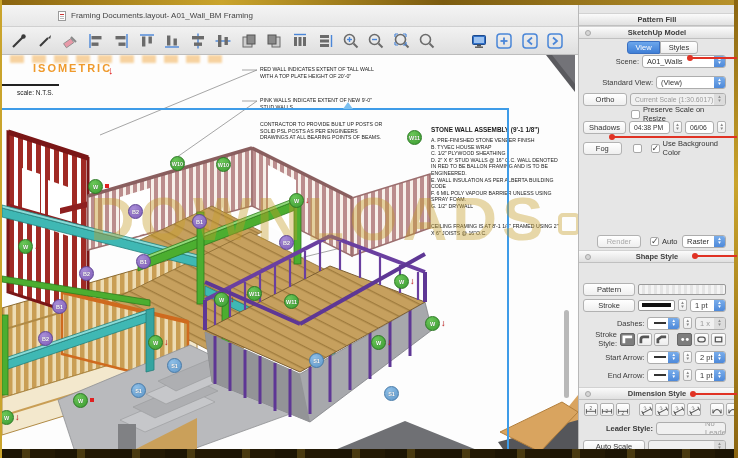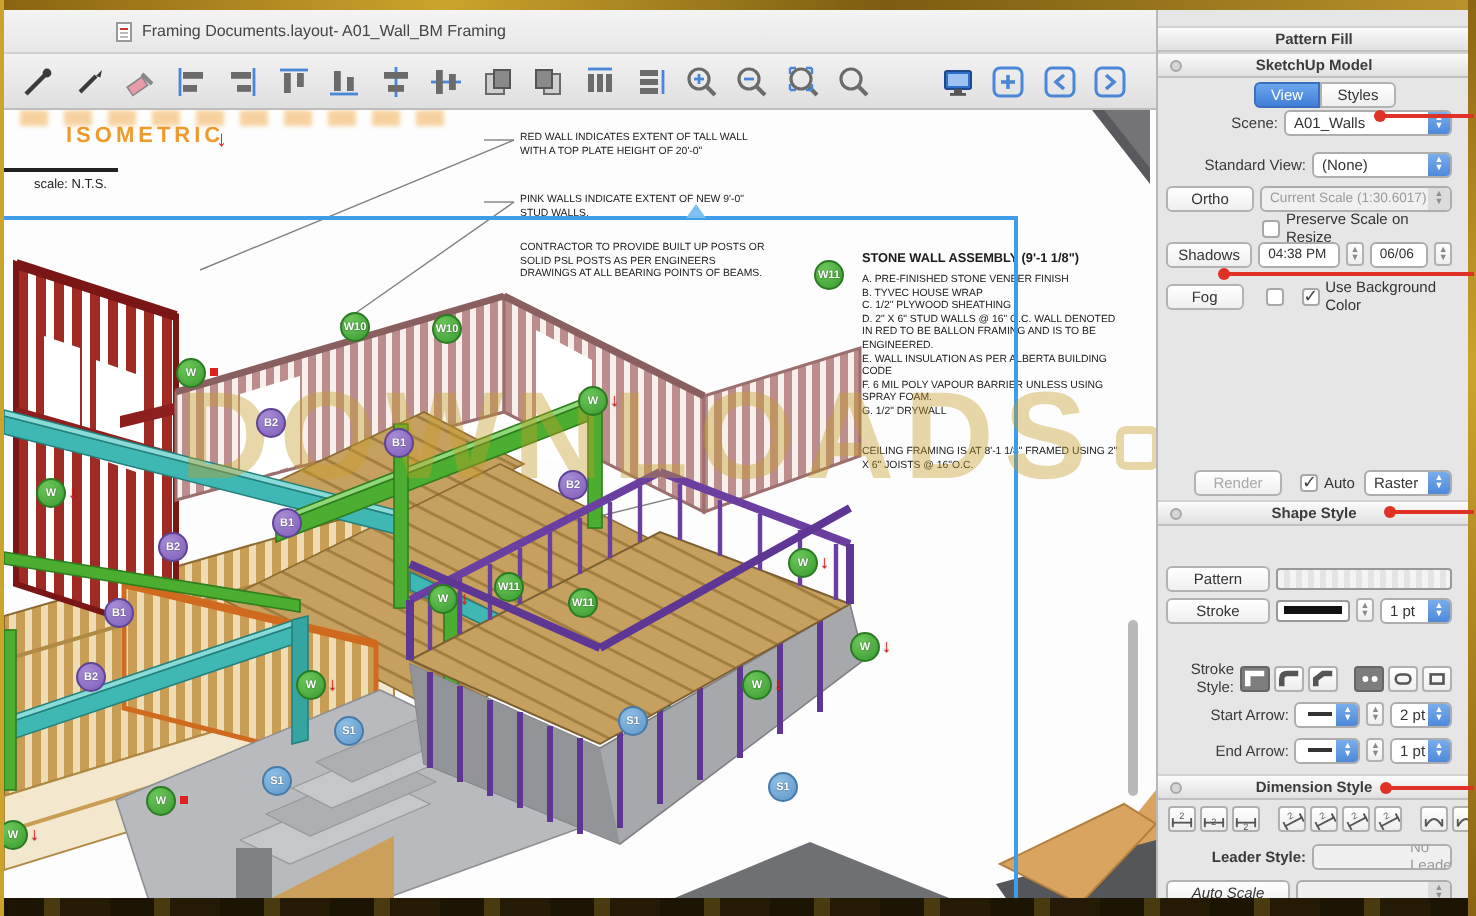--- a/index.html
+++ b/index.html
@@ -478,21 +478,21 @@
       <span class="plabel" style="width:56px;">Scene:</span>
       <span class="dd" style="flex:1;">
         <span>A01_Walls</span>
         <span class="step">▲<br>▼</span>
       </span>
     </div>
 
     <div class="prow" style="left:4px; top:75px; right:8px;">
       <span class="plabel" style="width:70px;">Standard View:</span>
       <span class="dd" style="flex:1;">
-        <span>(None)</span>
+        <span>(View)</span>
         <span class="step">▲<br>▼</span>
       </span>
     </div>
 
     <div class="prow" style="left:4px; top:92px; right:8px;">
       <span class="btn" style="width:44px;">Ortho</span>
       <span class="dd disabled" style="flex:1; font-size:6.8px;">
         <span>Current Scale (1:30.6017)</span>
         <span class="step">▲<br>▼</span>
       </span>
@@ -545,20 +545,32 @@
       <span class="btn" style="width:52px;">Stroke</span>
       <span class="well stroke-well" style="max-width:48px;">
           <span class="stroke-bar"></span>
         </span>
       <span class="mini-step">▲<br>▼</span>
       <span class="dd" style="width:36px;">
         <span>1 pt</span>
         <span class="step">▲<br>▼</span>
       </span>
     </div>
+    <div class="prow" style="left:4px; top:316px; right:8px;">
+      <span class="plabel" style="width:64px;">Dashes:</span>
+      <span class="dd" style="width:34px;">
+        <span class="dash-line"></span>
+          <span class="step">▲<br>▼</span>
+      </span>
+      <span class="mini-step">▲<br>▼</span>
+      <span class="dd disabled" style="width:32px;">
+        <span>1 x</span>
+        <span class="step">▲<br>▼</span>
+      </span>
+    </div>
     <div class="prow" style="left:4px; top:332px; right:8px;">
       <span class="plabel" style="width:64px;">Stroke Style:</span>
       <span id="stroke-style-btns" style="display:flex; gap:2px;">
           <span class="mini-btn sel">
             <svg viewBox="0 0 13 12">
               <path d="M2,10 V3 H11" fill="none" stroke="#fff" stroke-width="3"></path>
             </svg>
           </span>
           <span class="mini-btn">
             <svg viewBox="0 0 13 12">
@@ -699,21 +711,21 @@
           </span>
         </span>
     </div>
     <div class="prow" style="left:4px; top:421px; right:8px;">
       <span class="plabel" style="width:70px; font-weight:bold;">Leader Style:</span>
       <span class="dd disabled" style="flex:1;padding-left:48px;">
         <span>No Leader</span>
         <span class="step">▲<br>▼</span>
       </span>
     </div>
-    <div class="prow" style="left:4px; top:439px; right:8px;font-style:italic;">
+    <div class="prow" style="left:4px; top:439px; right:8px;">
       <span class="btn" style="width:62px;">Auto Scale</span>
       <span class="dd disabled" style="flex:1;">
         <span></span>
           <span class="step">▲<br>▼</span>
       </span>
     </div>
   </div>
 
   <div class="red-dot-abs" style="left:687px; top:55px;"></div>
   <div class="red-line-abs" style="left:691px; top:57px; width:46px;"></div>

